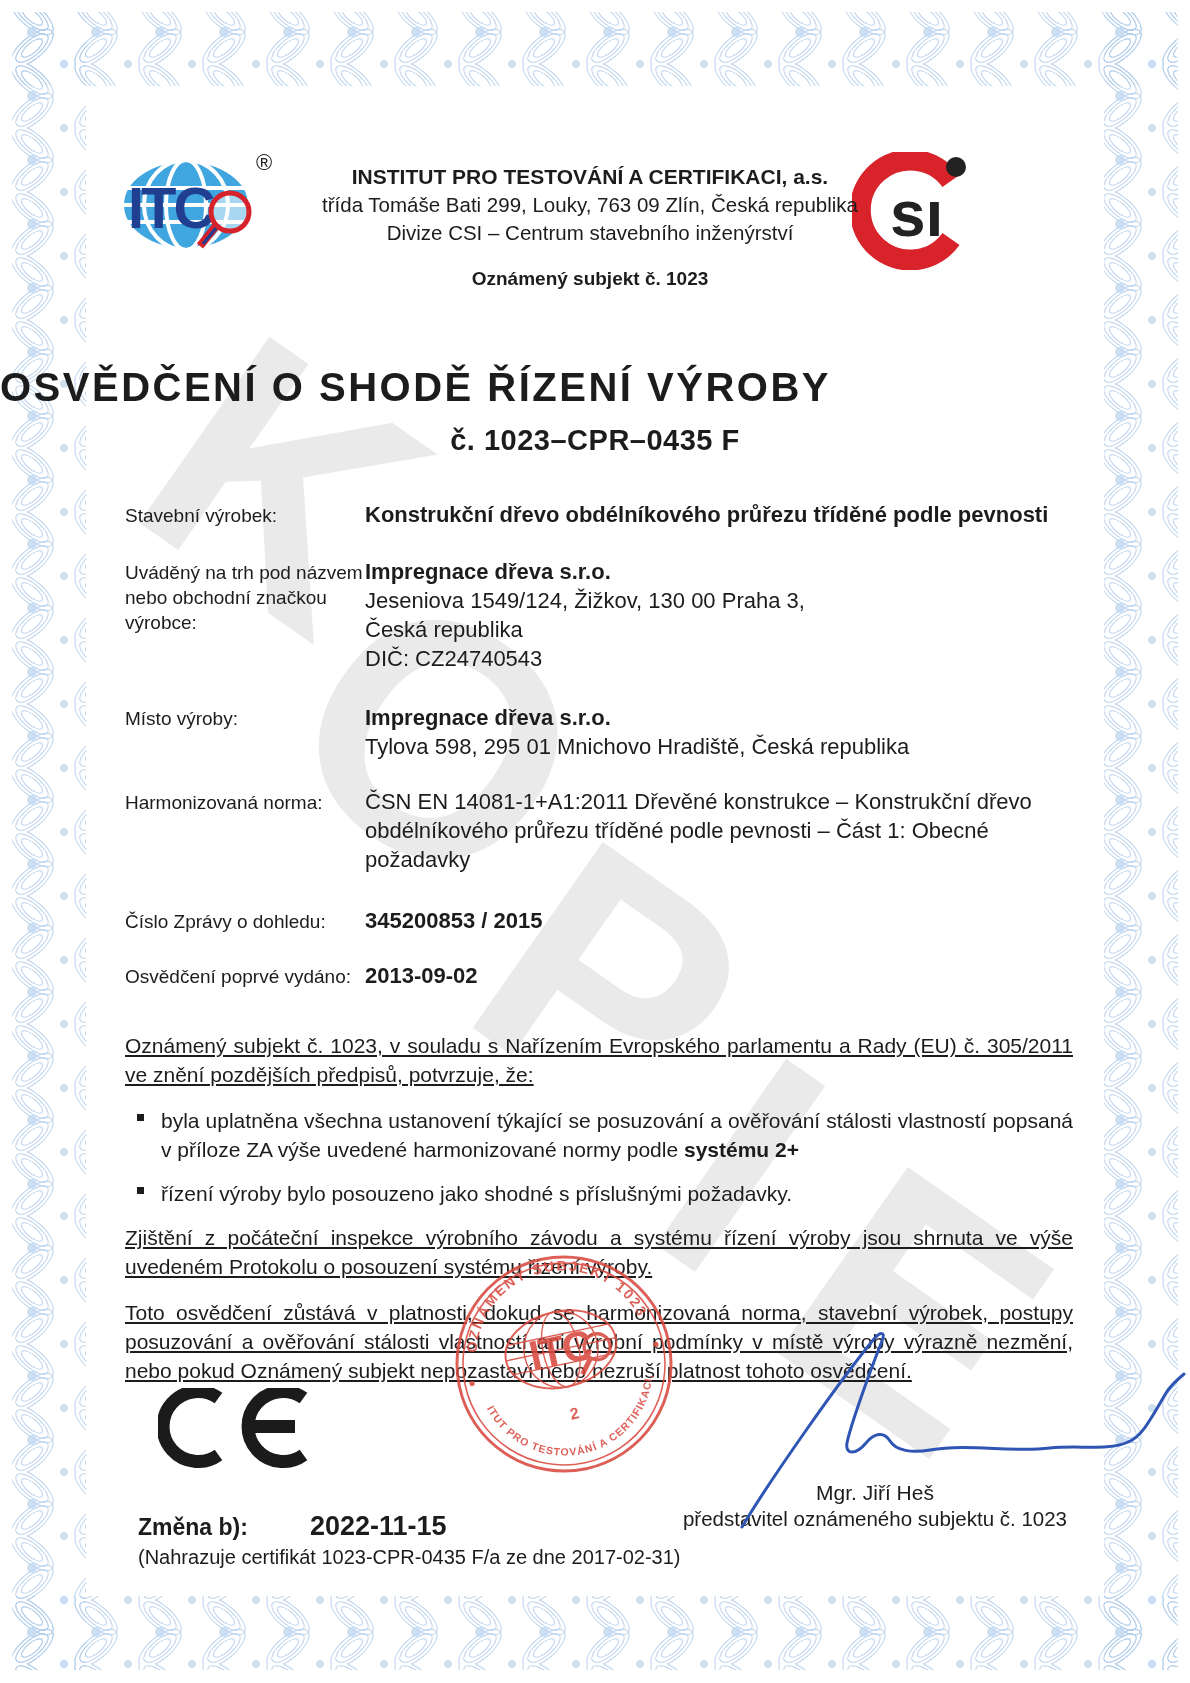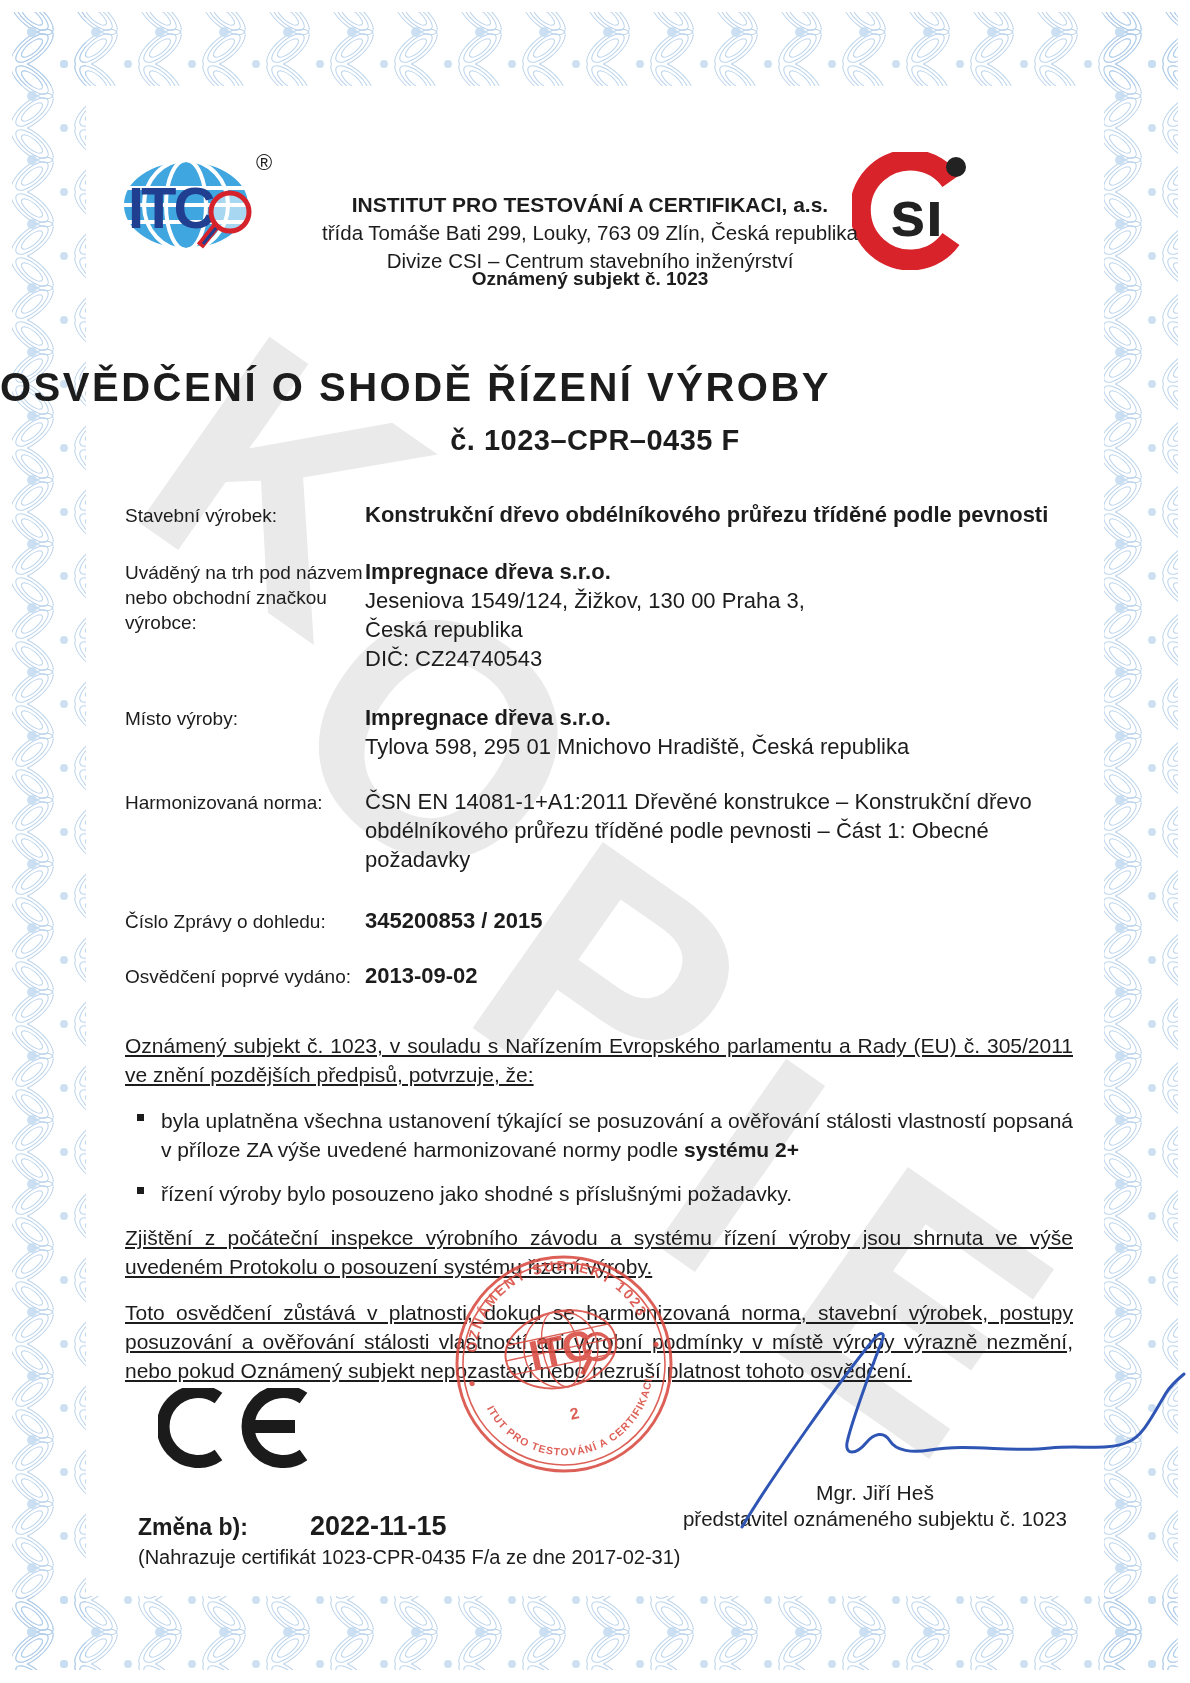--- a/index.html
+++ b/index.html
@@ -8,21 +8,21 @@
     font-family:"Liberation Sans",sans-serif;color:#1c1c1c;
   }
   
   .border-svg{position:absolute;inset:0;z-index:0;}
   
   .wm{position:absolute;z-index:1;font-size:330px;font-weight:700;line-height:1;
       color:#eaeaea;transform:rotate(35deg);user-select:none;}
   
   .hdr-logo{position:absolute;left:108px;top:148px;z-index:2;}
   .csi-logo{position:absolute;left:852px;top:152px;z-index:2;}
-  .hdr-text{position:absolute;left:278px;top:163px;width:624px;text-align:center;z-index:2;margin-top:28px;}
+  .hdr-text{position:absolute;left:278px;top:163px;width:624px;text-align:center;z-index:2;}
   .hdr-text .l1{font-weight:700;font-size:21px;line-height:1.35;}
   .hdr-text .l2,.hdr-text .l3{font-size:20.5px;line-height:1.33;}
   .notified{position:absolute;left:278px;top:268px;width:624px;text-align:center;
             font-weight:700;font-size:19px;z-index:2;}
   
   .title{position:absolute;left:0;top:365px;width:100%;text-align:left;z-index:2;
          font-size:40px;font-weight:700;letter-spacing:2.5px;}
   .cert-no{position:absolute;left:0;top:424px;width:100%;text-align:center;z-index:2;
            font-size:29px;font-weight:700;letter-spacing:.5px;}
   

